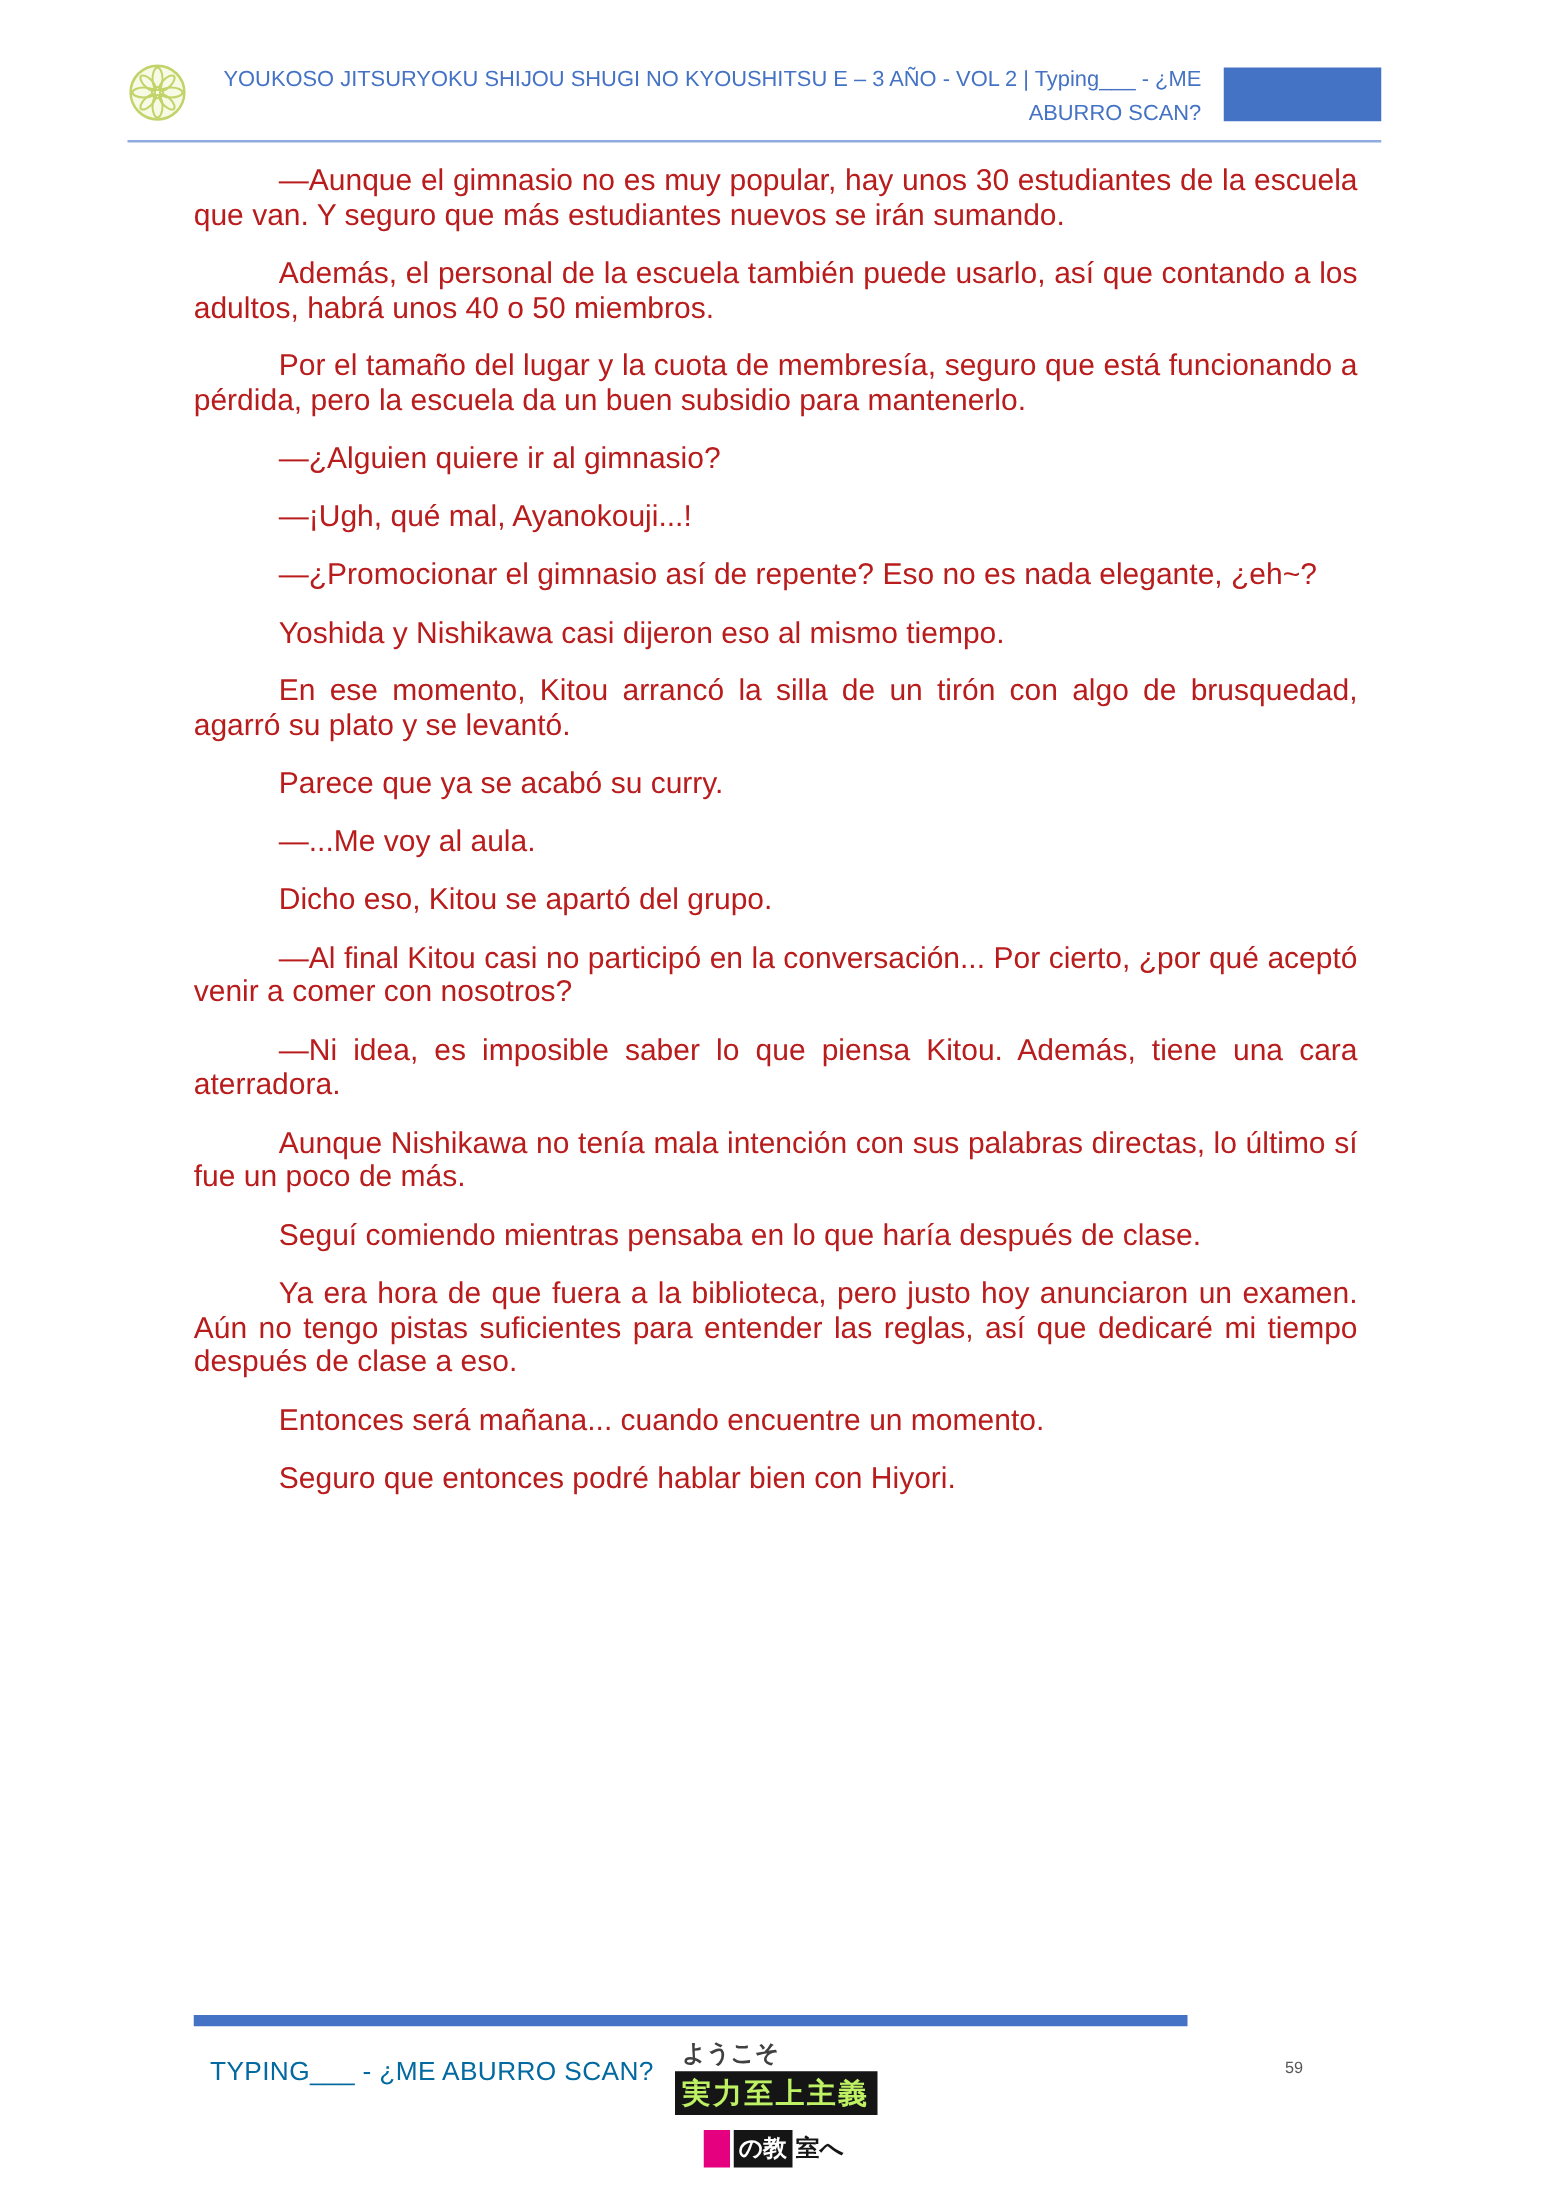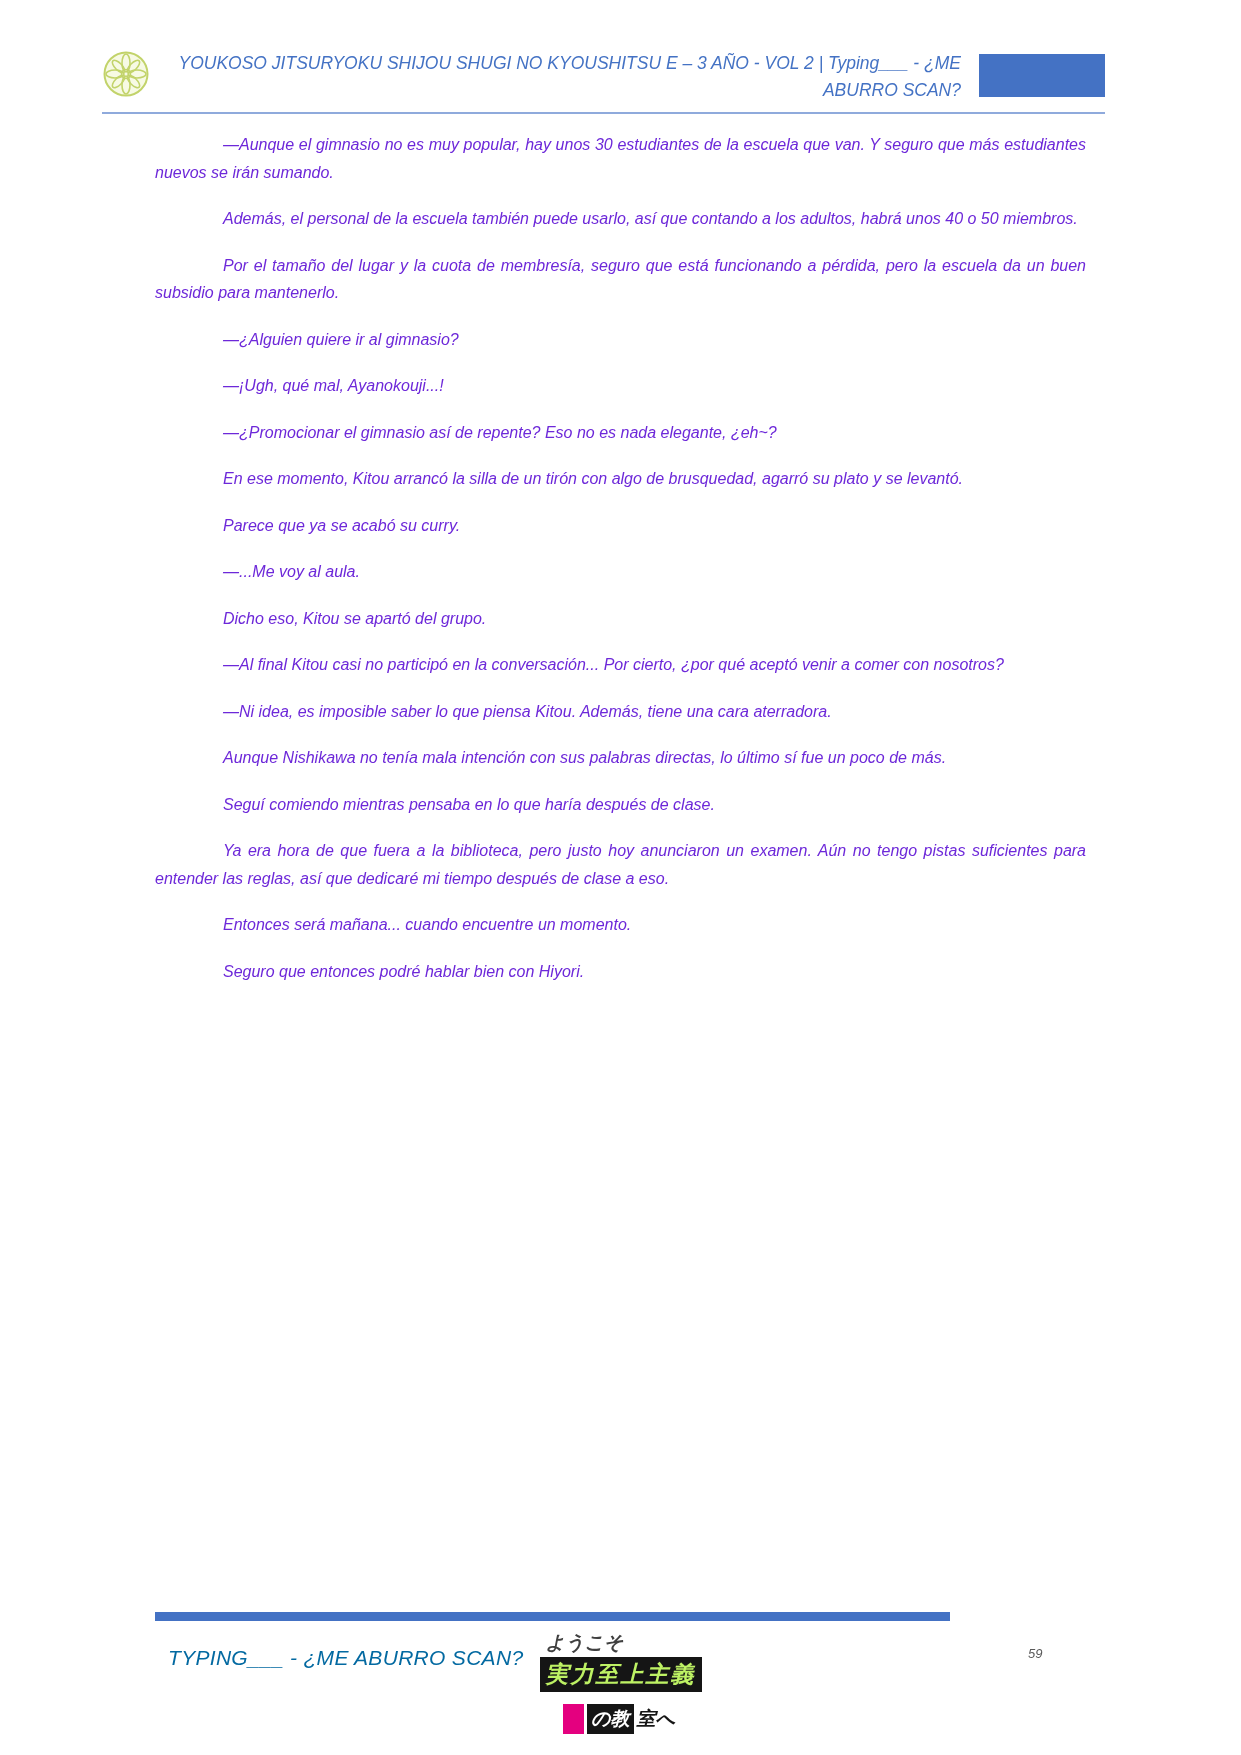--- a/index.html
+++ b/index.html
@@ -4,21 +4,20 @@
 <style>
   * { margin: 0; padding: 0; box-sizing: border-box; }
   html, body { background: #ffffff; }
   .page {
     position: relative;
     width: 1241px;
     height: 1755px;
     background: #ffffff;
     font-family: "Liberation Sans", sans-serif;
     overflow: hidden;
-    font-style: italic;
   }
 
   
   .header {
     position: absolute;
     top: 46px;
     left: 102px;
     width: 1003px;
     display: flex;
     align-items: flex-start;
@@ -52,26 +51,26 @@
   }
 
   
   .content {
     position: absolute;
     top: 131px;
     left: 155px;
     width: 931px;
   }
   .content p {
-    font-size: 16px;
+    font-size: 24px;
     line-height: 27.5px;
     margin: 0 0 19px 0;
     text-align: justify;
     text-indent: 68px;
-    color: #6d28d9;
+    color: #b91c1c;
   }
 
   
   .footer-bar {
     position: absolute;
     top: 1612px;
     left: 155px;
     width: 795px;
     height: 9px;
     background: #4472C4;
@@ -172,20 +171,21 @@
   </header>
   <div class="header-rule"></div>
 
   <main class="content">
     <p>—Aunque el gimnasio no es muy popular, hay unos 30 estudiantes de la escuela que van. Y seguro que más estudiantes nuevos se irán sumando.</p>
     <p>Además, el personal de la escuela también puede usarlo, así que contando a los adultos, habrá unos 40 o 50 miembros.</p>
     <p>Por el tamaño del lugar y la cuota de membresía, seguro que está funcionando a pérdida, pero la escuela da un buen subsidio para mantenerlo.</p>
     <p>—¿Alguien quiere ir al gimnasio?</p>
     <p>—¡Ugh, qué mal, Ayanokouji...!</p>
     <p>—¿Promocionar el gimnasio así de repente? Eso no es nada elegante, ¿eh~?</p>
+    <p>Yoshida y Nishikawa casi dijeron eso al mismo tiempo.</p>
     <p>En ese momento, Kitou arrancó la silla de un tirón con algo de brusquedad, agarró su plato y se levantó.</p>
     <p>Parece que ya se acabó su curry.</p>
     <p>—...Me voy al aula.</p>
     <p>Dicho eso, Kitou se apartó del grupo.</p>
     <p>—Al final Kitou casi no participó en la conversación... Por cierto, ¿por qué aceptó venir a comer con nosotros?</p>
     <p>—Ni idea, es imposible saber lo que piensa Kitou. Además, tiene una cara aterradora.</p>
     <p>Aunque Nishikawa no tenía mala intención con sus palabras directas, lo último sí fue un poco de más.</p>
     <p>Seguí comiendo mientras pensaba en lo que haría después de clase.</p>
     <p>Ya era hora de que fuera a la biblioteca, pero justo hoy anunciaron un examen. Aún no tengo pistas suficientes para entender las reglas, así que dedicaré mi tiempo después de clase a eso.</p>
     <p>Entonces será mañana... cuando encuentre un momento.</p>

